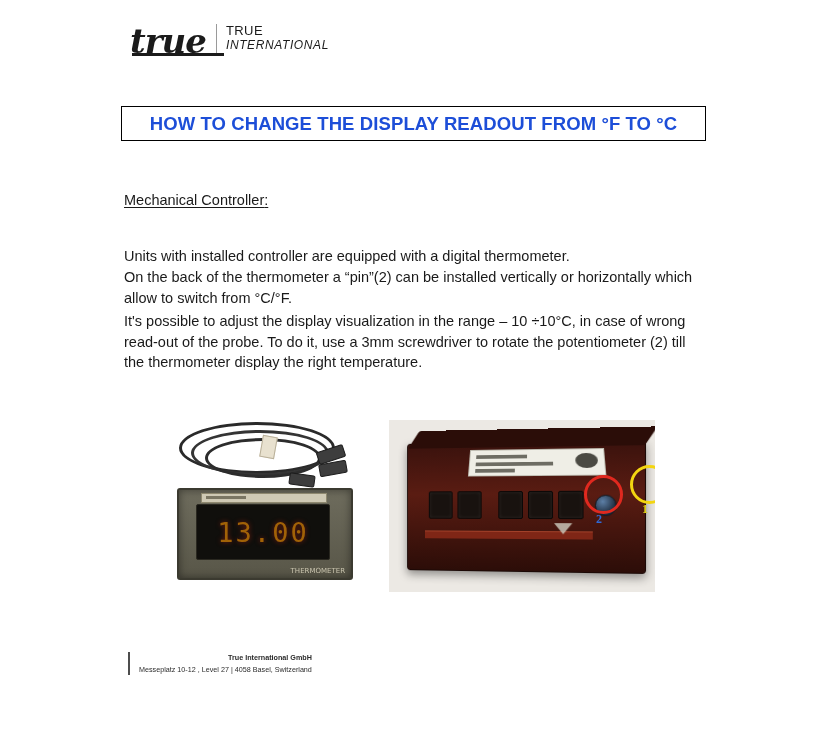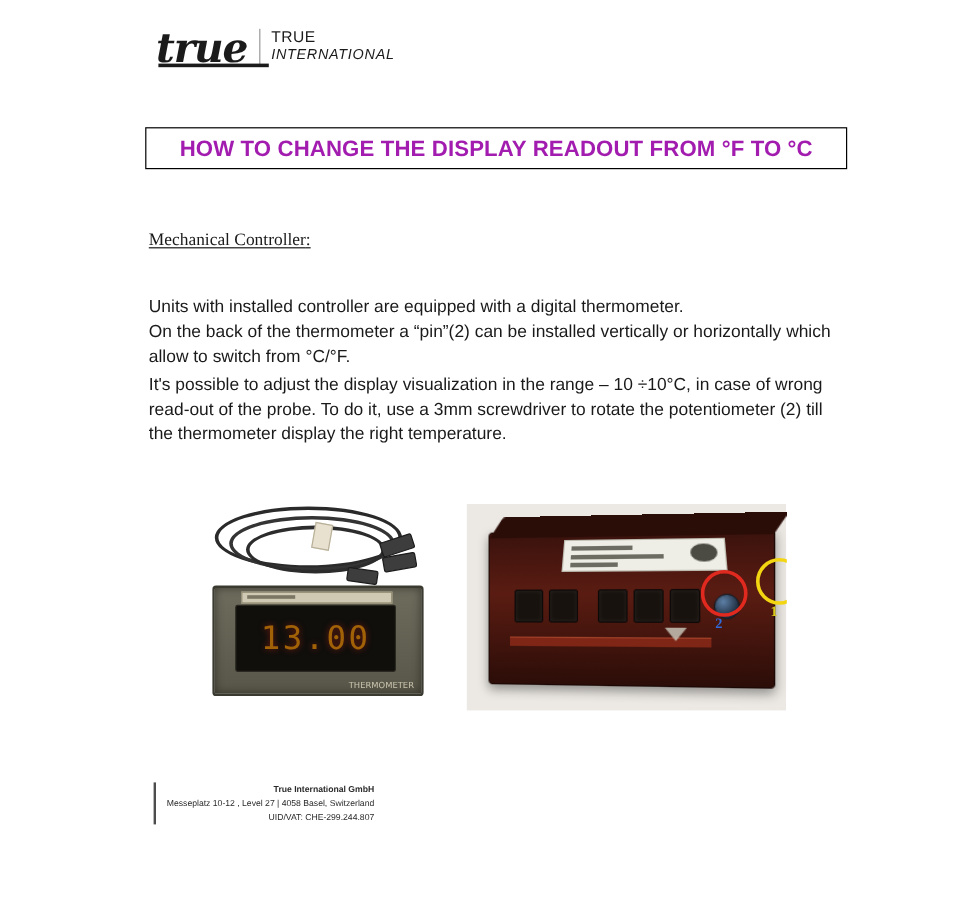--- a/index.html
+++ b/index.html
@@ -85,34 +85,33 @@
     height: 33px;
     border: 1px solid #000000;
     display: flex;
     align-items: center;
     justify-content: center;
   }
   .title-text {
     font-size: 18.5px;
     font-weight: bold;
     letter-spacing: 0.1px;
-    color: #a21caf;
+    color: #1d4ed8;
     white-space: nowrap;
   }
 
   
   .subhead {
     position: absolute;
     left: 124px;
     top: 192px;
     font-size: 14.5px;
     color: #1a1a1a;
     text-decoration: underline;
     text-underline-offset: 2px;
-    font-family: Liberation Serif, serif;
   }
   .subhead-colon {
     text-decoration: none;
   }
 
   .para {
     position: absolute;
     left: 124px;
     font-size: 14.5px;
     line-height: 20.5px;
@@ -443,16 +442,15 @@
     </div>
     <div class="circle-mark circle-red"></div>
     <div class="circle-mark circle-yellow"></div>
     <div class="mark-num num-2">2</div>
     <div class="mark-num num-1">1</div>
   </div>
 
   <div class="footer">
     <div class="footer-line bold">True International GmbH</div>
     <div class="footer-line">Messeplatz 10-12 , Level 27 | 4058 Basel, Switzerland</div>
-    <div class="footer-line">UID/VAT: CHE-299.244.807</div>
   </div>
 
 </div>
 
 </body></html>

